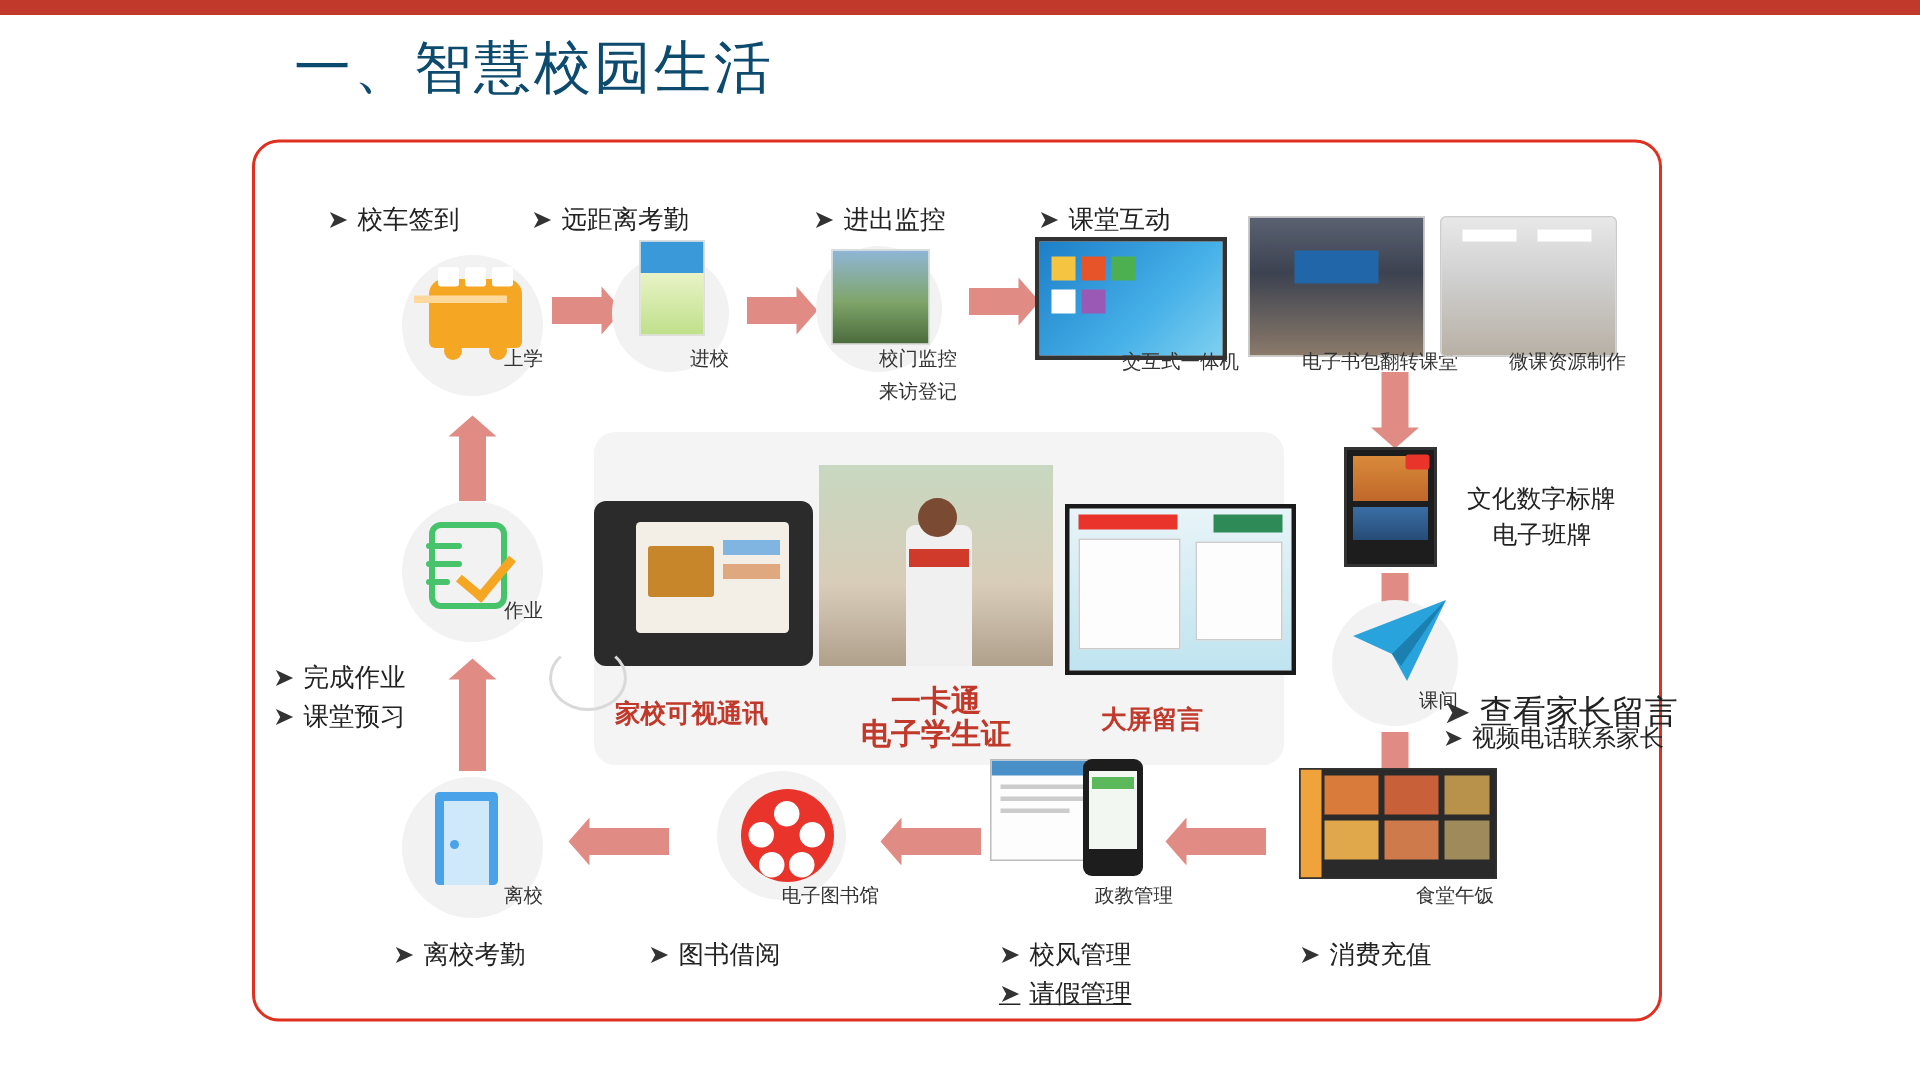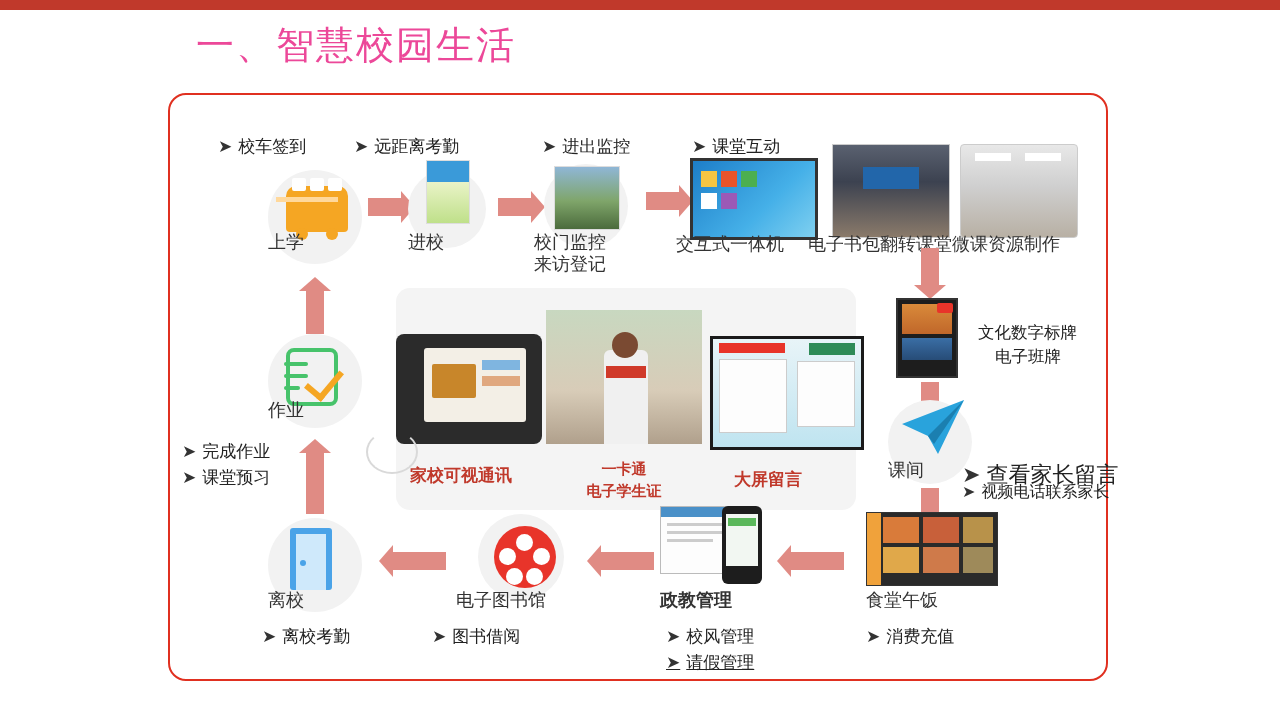--- a/index.html
+++ b/index.html
@@ -19,21 +19,21 @@
     left: 0; top: 0;
     width: 1280px;
     height: 10px;
     background: #c0392b;
   }
   .page-title {
     position: absolute;
     left: 196px;
     top: 20px;
     font-size: 38px;
-    color: #ec4899;
+    color: #0c4a6e;
     letter-spacing: 2px;
     white-space: nowrap;
   }
   .main-frame {
     position: absolute;
     left: 168px;
     top: 93px;
     width: 940px;
     height: 588px;
     border: 2px solid #e03020;
@@ -41,24 +41,24 @@
     box-sizing: border-box;
   }
   .lbl {
     position: absolute;
     font-size: 17px;
     color: #222;
     white-space: nowrap;
   }
   .lbl-sm {
     position: absolute;
-    font-size: 18px;
+    font-size: 13px;
     color: #333;
     white-space: nowrap;
-    text-align: left;
+    text-align: right;
   }
   .bullet {
     position: absolute;
     font-size: 17px;
     color: #222;
     white-space: nowrap;
   }
   .bullet .bl-mark {
     color: #333;
     margin-right: 6px;
@@ -121,21 +121,21 @@
     position: absolute;
     left: 396px;
     top: 288px;
     width: 460px;
     height: 222px;
     background: #f4f4f4;
     border-radius: 14px;
   }
   .center-cap {
     position: absolute;
-    font-size: 15px;
+    font-size: 20px;
     font-weight: bold;
     color: #c0392b;
     white-space: nowrap;
     text-align: center;
     line-height: 21px;
   }
   
   .bus-body {
     position: absolute;
     left: 10px; top: 14px;
@@ -418,21 +418,21 @@
 <div class="photo" style="left:660px; top:506px; width:74px; height:66px; background:#fdfdfd; border:1px solid #bbb;">
   <div style="position:absolute; left:0; top:0; width:74px; height:10px; background:#4a90c8;"></div>
   <div style="position:absolute; left:6px; top:16px; width:60px; height:3px; background:#ccc;"></div>
   <div style="position:absolute; left:6px; top:24px; width:60px; height:3px; background:#ccc;"></div>
   <div style="position:absolute; left:6px; top:32px; width:46px; height:3px; background:#ccc;"></div>
 </div>
 <div class="photo" style="left:722px; top:506px; width:40px; height:78px; background:#1d1d1d; border-radius:6px;">
   <div style="position:absolute; left:4px; top:8px; width:32px; height:52px; background:#f2f7f2;"></div>
   <div style="position:absolute; left:6px; top:12px; width:28px; height:8px; background:#5bb85b;"></div>
 </div>
-<div class="lbl-sm" style="left:660px; top:588px; width:122px;font-weight:bold;">政教管理</div>
+<div class="lbl-sm" style="left:660px; top:588px; width:122px;">政教管理</div>
 <div class="bullet" style="left:666px; top:625px;">
   <span class="bl-mark">➤</span><span>校风管理</span>
 </div>
 <div class="bullet" style="left:666px; top:651px;text-decoration:underline;">
   <span class="bl-mark">➤</span><span>请假管理</span>
 </div>
 
 <div class="arrow-h left" style="left:790px; top:552px; width:54px;"></div>
 
 </body></html>

